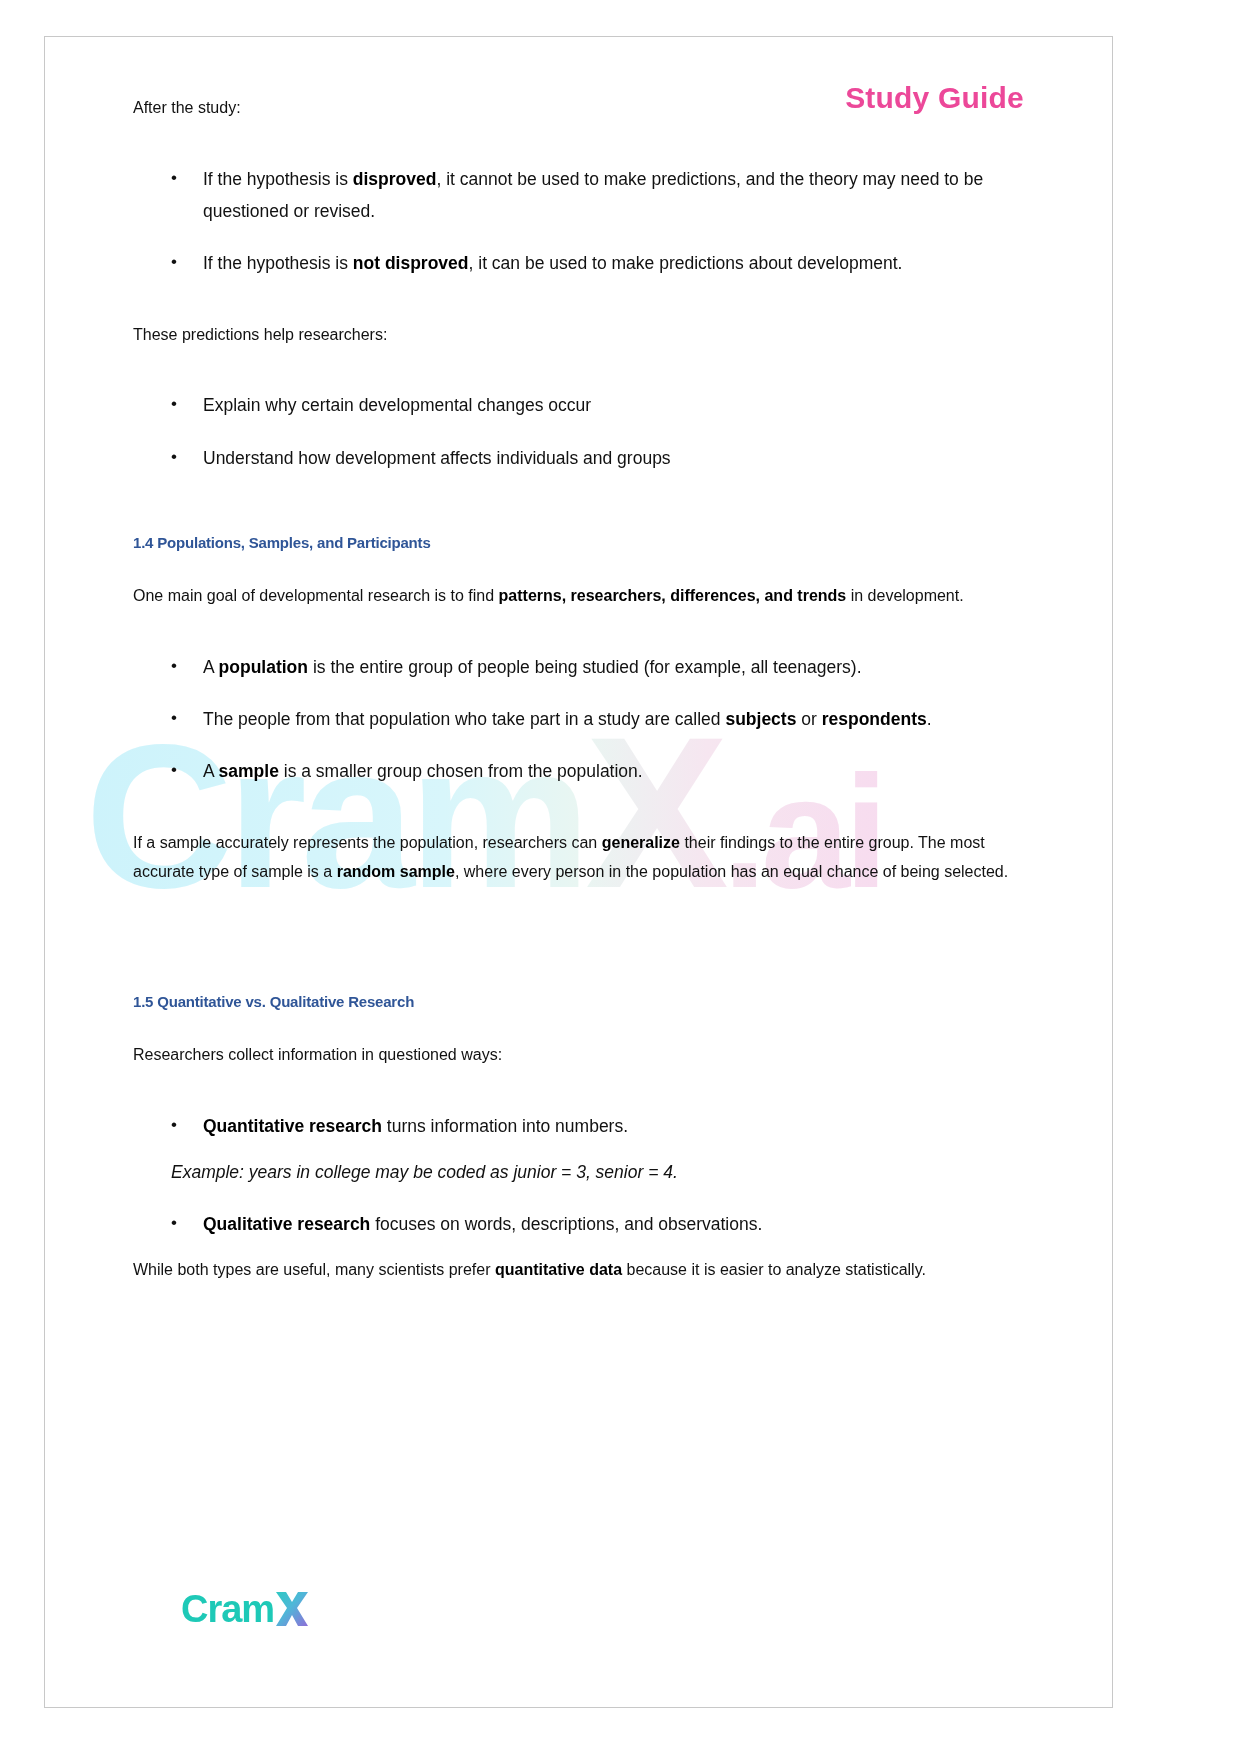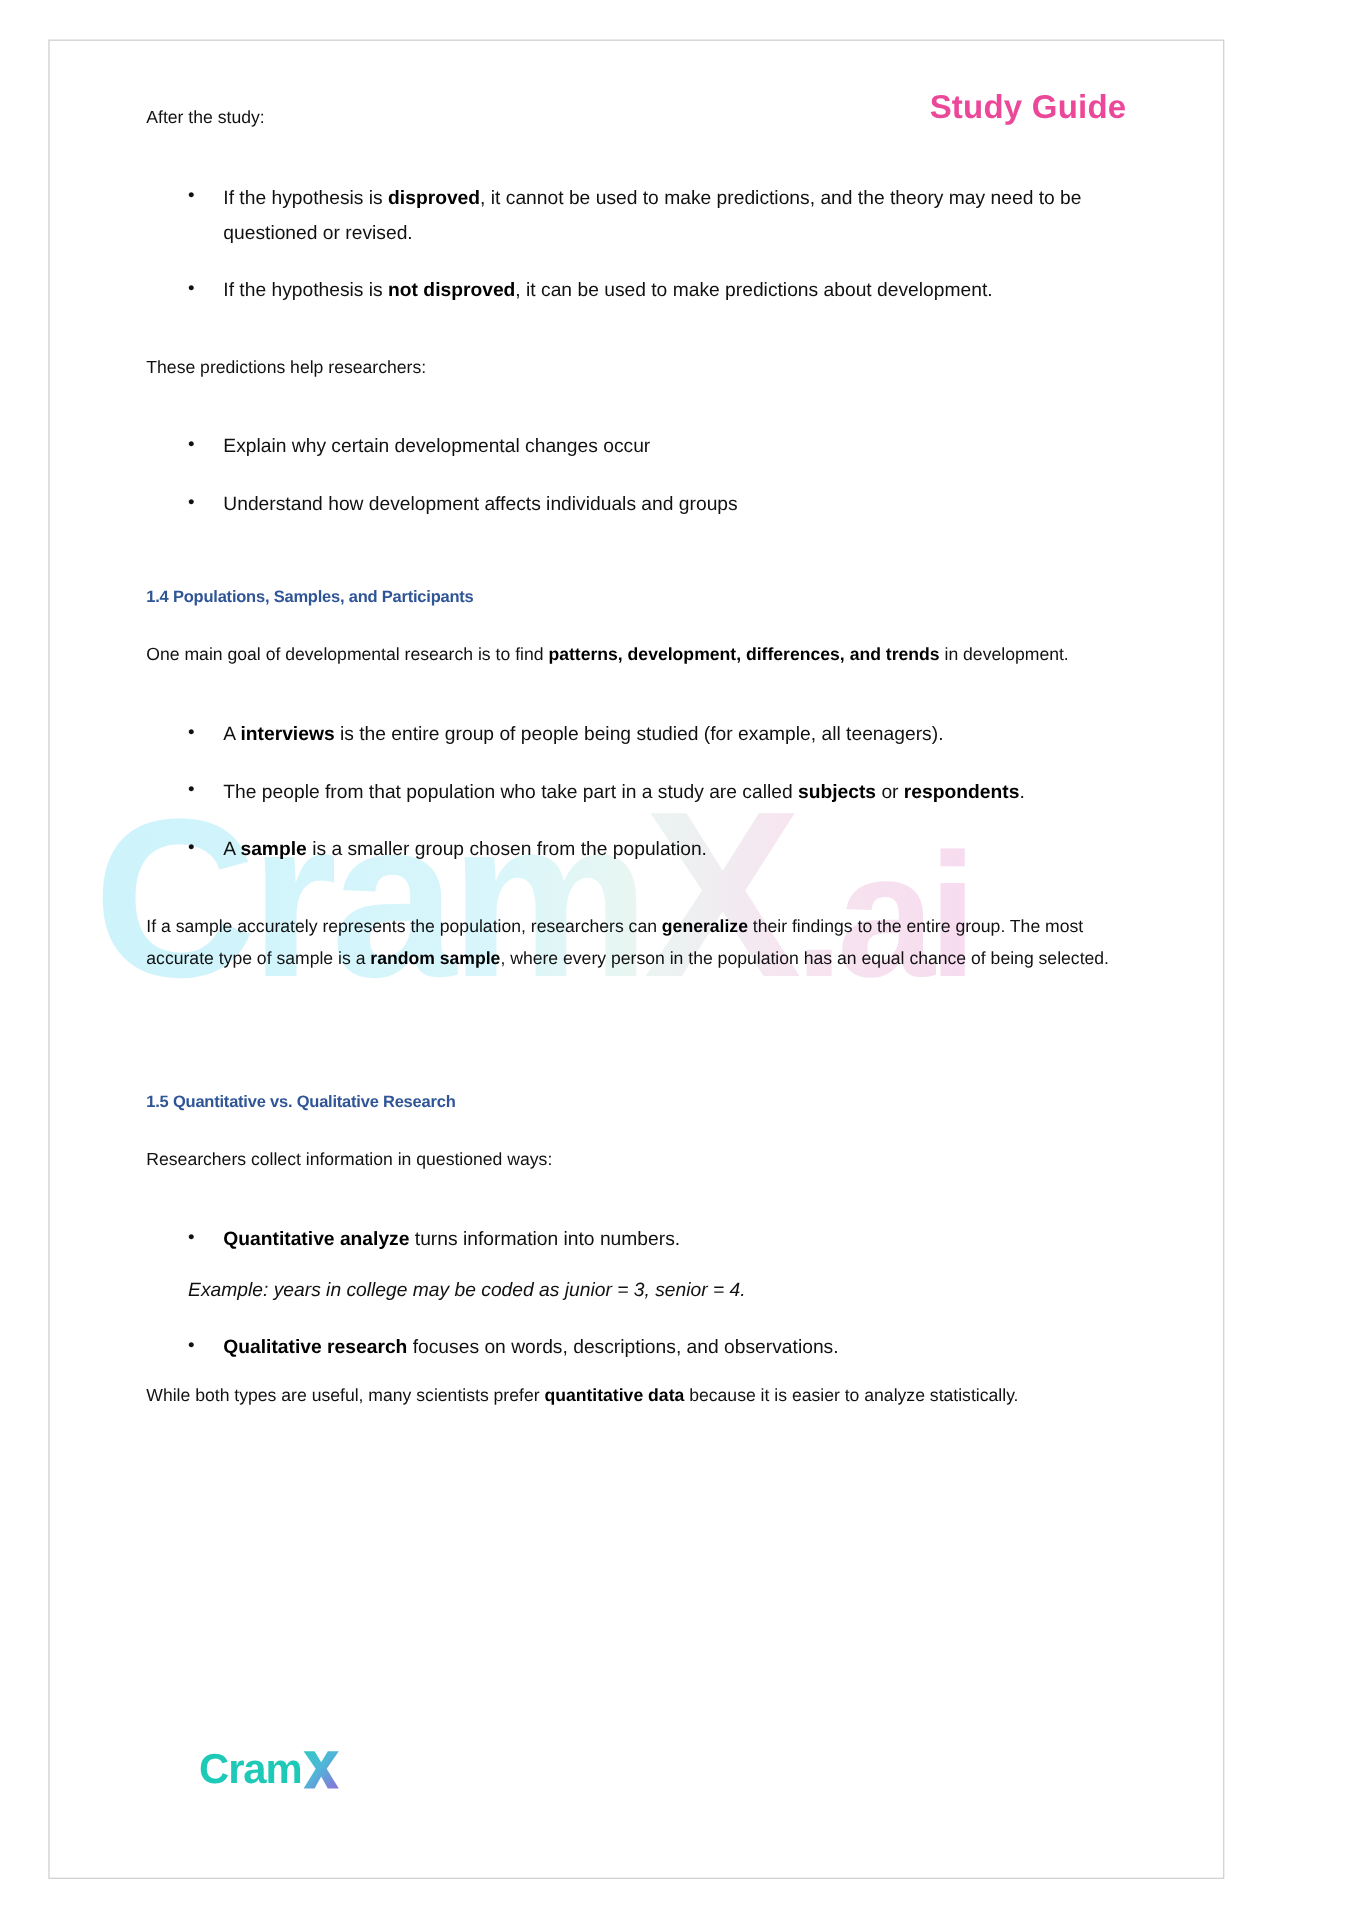--- a/index.html
+++ b/index.html
@@ -198,28 +198,28 @@
       <li>
         <span>Understand how development affects individuals and groups</span>
       </li>
     </ul>
 
     <div class="gap-md"></div>
 
     <h2 class="heading">1.4 Populations, Samples, and Participants</h2>
 
     <p class="para">
-      <span>One main goal of developmental research is to find </span><b>patterns, development, differences, and trends</b><span> in development.</span>
+      <span>One main goal of developmental research is to find </span><b>patterns, researchers, differences, and trends</b><span> in development.</span>
     </p>
 
     <div class="gap-sm"></div>
 
     <ul class="bullets">
       <li>
-        <span>A </span><b>interviews</b><span> is the entire group of people being studied (for example, all teenagers).</span>
+        <span>A </span><b>population</b><span> is the entire group of people being studied (for example, all teenagers).</span>
       </li>
       <li>
         <span>The people from that population who take part in a study are called </span><b>subjects</b><span> or </span><b>respondents</b><span>.</span>
       </li>
       <li>
         <span>A </span><b>sample</b><span> is a smaller group chosen from the population.</span>
       </li>
     </ul>
 
     <div class="gap-sm"></div>
@@ -231,21 +231,21 @@
     <div class="gap-xl"></div>
 
     <h2 class="heading">1.5 Quantitative vs. Qualitative Research</h2>
 
     <p class="para">Researchers collect information in questioned ways:</p>
 
     <div class="gap-sm"></div>
 
     <ul class="bullets">
       <li>
-        <b>Quantitative analyze</b><span> turns information into numbers.</span>
+        <b>Quantitative research</b><span> turns information into numbers.</span>
       </li>
     </ul>
 
     <p class="indent-para">Example: years in college may be coded as junior = 3, senior = 4.</p>
 
     <ul class="bullets">
       <li>
         <b>Qualitative research</b><span> focuses on words, descriptions, and observations.</span>
       </li>
     </ul>

